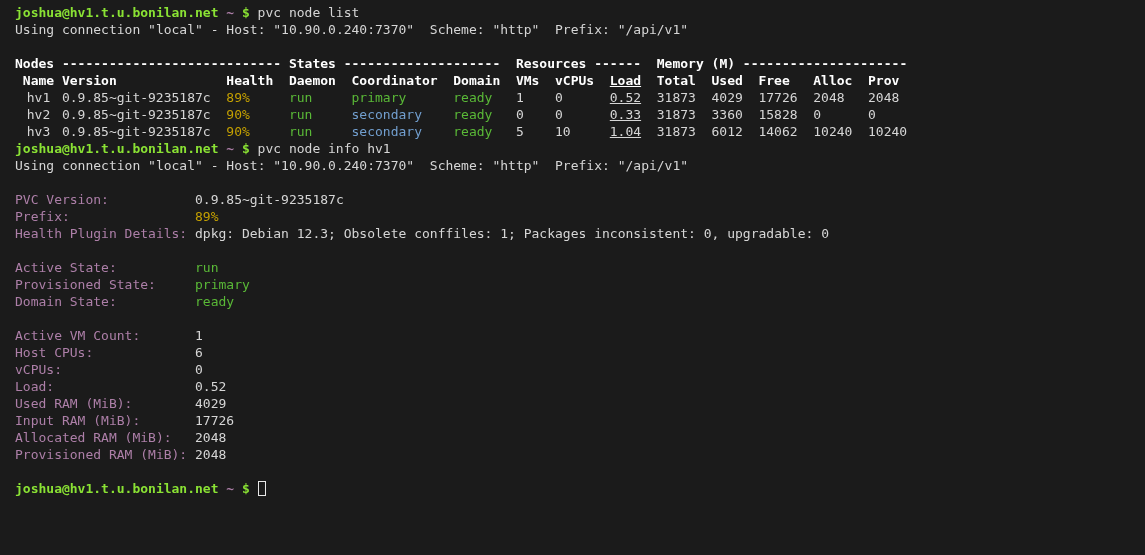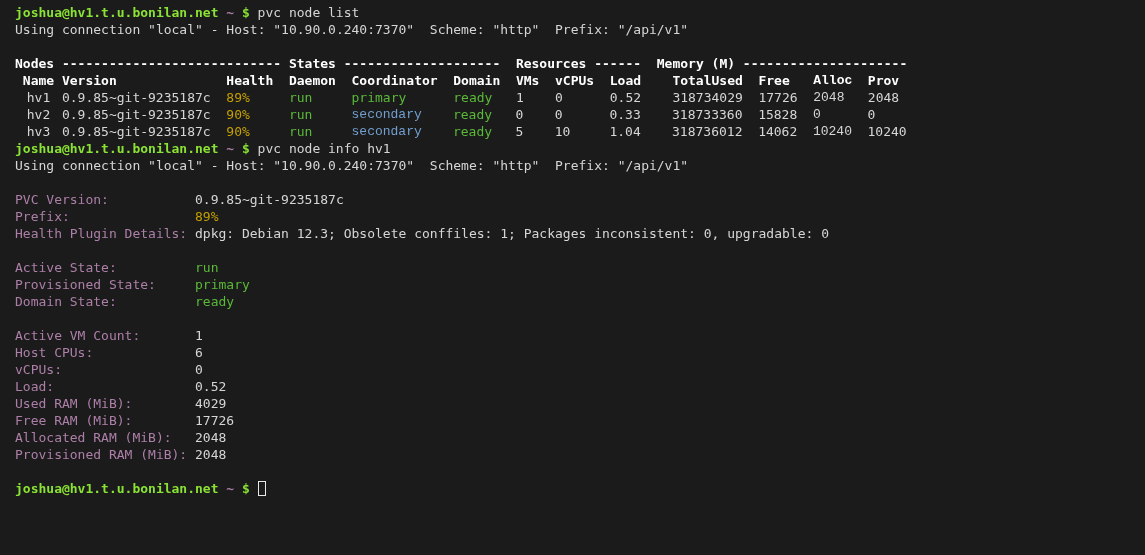--- a/index.html
+++ b/index.html
@@ -10,39 +10,39 @@
     font-size:13px;line-height:17px;
     color:var(--foreground,#d6d6d6);
   }
   #terminal{width:1145px;height:555px;padding:4px 0 0 3px;box-sizing:border-box;margin-left:12px;}
   .ln{height:17px;white-space:nowrap;font-size:0;}
   .ln span{font-size:13px;white-space:pre;display:inline-block;vertical-align:top;}
   .b{font-weight:bold;}
   .c-white{color:var(--bold_white,#ffffff);}
   .c-bgreen{color:var(--prompt_green,#8ae234);}
   .c-green{color:var(--state_green,#5ab937);}
-  .c-blue{color:var(--state_blue,#729fcf);font-family:Liberation Mono, monospace;}
+  .c-blue{color:var(--state_blue,#729fcf);}
   .c-yellow{color:var(--health_yellow,#c4a000);}
   .c-purple{color:var(--label_purple,#ad7fa8);}
   .ml1{margin-left:1ch;}
   .ml2{margin-left:2ch;}
   
   .w-name{width:6ch;text-align:center;}
   .w-version{width:21ch;}
   .w-health{width:8ch;}
   .w-daemon{width:8ch;}
   .w-coord{width:13ch;}
   .w-domain{width:8ch;}
   .w-vms{width:5ch;}
   .w-vcpus{width:7ch;}
-  .w-load{width:6ch;}
-  .w-total{width:7ch;text-align:right;}
+  .w-load{width:6ch;text-decoration:underline;}
+  .w-total{width:7ch;}
   .w-used{width:6ch;}
   .w-free{width:7ch;}
-  .w-alloc{width:7ch;font-family:Liberation Mono, monospace;}
+  .w-alloc{width:7ch;}
   .w-prov{width:5ch;}
   .w-label{width:23ch;}
   .cursor{
     width:8px;height:15px;margin-left:1ch;margin-top:1px;
     border:1px solid #e8e8e8;box-sizing:border-box;display:inline-block;
   }
 </style>
 </head>
 <body>
 
@@ -64,18 +64,18 @@
   <div class="ln"></div>
   <div class="ln"><span class="c-purple w-label">Active State:</span><span class="c-green">run</span></div>
   <div class="ln"><span class="c-purple w-label">Provisioned State:</span><span class="c-green">primary</span></div>
   <div class="ln"><span class="c-purple w-label">Domain State:</span><span class="c-green">ready</span></div>
   <div class="ln"></div>
   <div class="ln"><span class="c-purple w-label">Active VM Count:</span><span>1</span></div>
   <div class="ln"><span class="c-purple w-label">Host CPUs:</span><span>6</span></div>
   <div class="ln"><span class="c-purple w-label">vCPUs:</span><span>0</span></div>
   <div class="ln"><span class="c-purple w-label">Load:</span><span>0.52</span></div>
   <div class="ln"><span class="c-purple w-label">Used RAM (MiB):</span><span>4029</span></div>
-  <div class="ln"><span class="c-purple w-label">Free RAM (MiB):</span><span>17726</span></div>
+  <div class="ln"><span class="c-purple w-label">Input RAM (MiB):</span><span>17726</span></div>
   <div class="ln"><span class="c-purple w-label">Allocated RAM (MiB):</span><span>2048</span></div>
   <div class="ln"><span class="c-purple w-label">Provisioned RAM (MiB):</span><span>2048</span></div>
   <div class="ln"></div>
   <div class="ln"><span class="b c-bgreen">joshua@hv1.t.u.bonilan.net</span><span class="b c-purple ml1">~</span><span class="b c-bgreen ml1">$</span><span class="cursor"></span></div>
 </div>
 
 </body></html>

